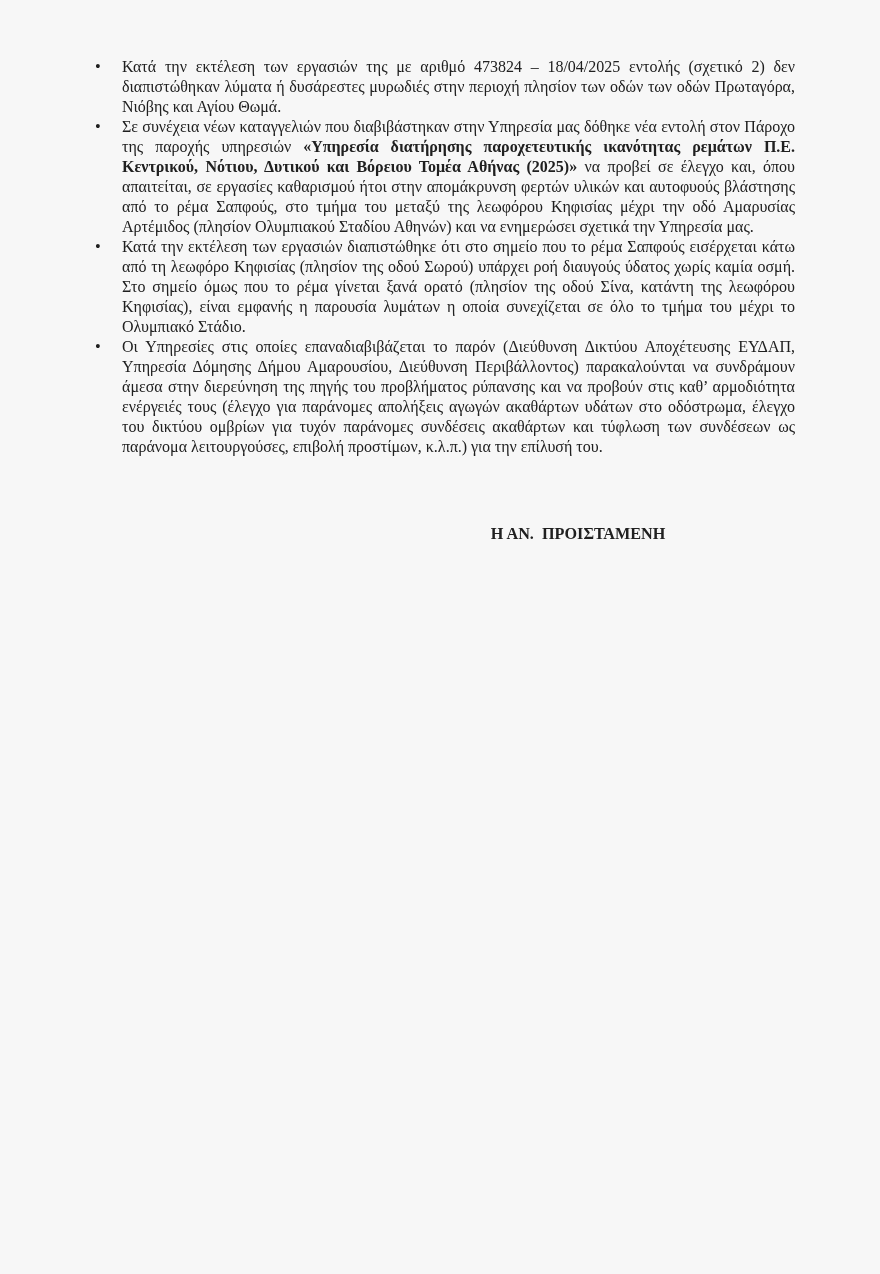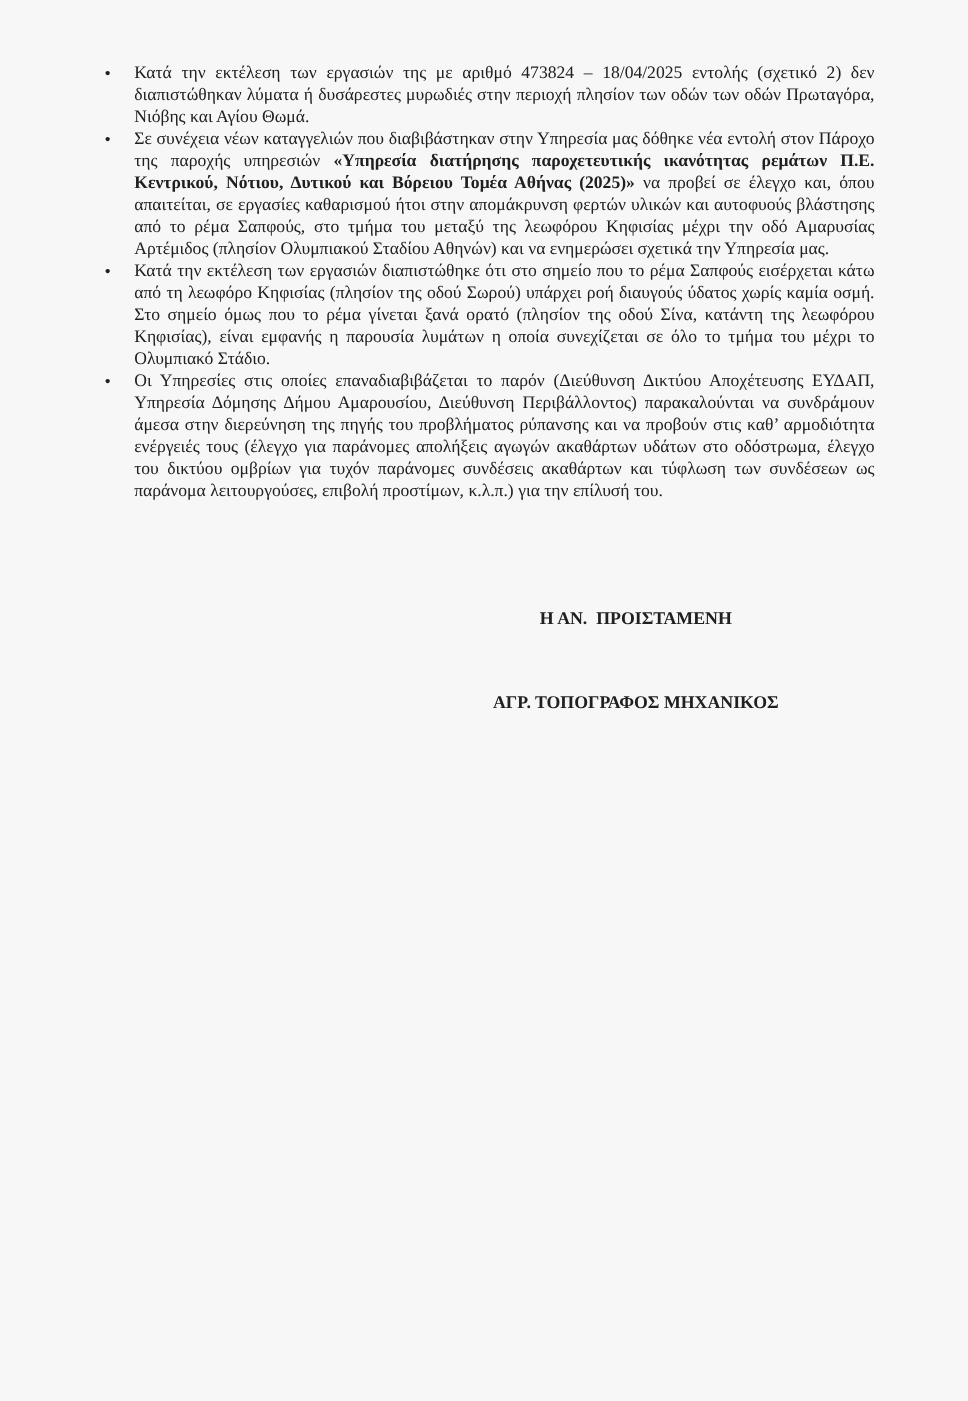--- a/index.html
+++ b/index.html
@@ -49,21 +49,20 @@
     left: 378px;
     top: 524px;
     width: 400px;
     text-align: center;
     font-weight: bold;
     font-size: 16.2px;
     line-height: 20px;
   }
   .sig-line {
     white-space: pre-wrap;
-    margin-top: 28px;
   }
   .sig-name-group {
     margin-top: 57px;
   }
 </style>
 </head>
 <body>
 
 <div class="page">
 
@@ -84,17 +83,16 @@
         <span class="bullet-marker">•</span>
         <p class="bullet-text"><span>Οι Υπηρεσίες στις οποίες επαναδιαβιβάζεται το παρόν (Διεύθυνση Δικτύου Αποχέτευσης ΕΥΔΑΠ, Υπηρεσία Δόμησης Δήμου Αμαρουσίου, Διεύθυνση Περιβάλλοντος) παρακαλούνται να συνδράμουν άμεσα στην διερεύνηση της πηγής του προβλήματος ρύπανσης και να προβούν στις καθ’ αρμοδιότητα ενέργειές τους (έλεγχο για παράνομες απολήξεις αγωγών ακαθάρτων υδάτων στο οδόστρωμα, έλεγχο του δικτύου ομβρίων για τυχόν παράνομες συνδέσεις ακαθάρτων και τύφλωση των συνδέσεων ως παράνομα λειτουργούσες, επιβολή προστίμων, κ.λ.π.) για την επίλυσή του.</span></p>
       </div>
     </div>
 
   <div class="signature-block">
     <div class="sig-role-group">
       <div class="sig-line">Η ΑΝ.  ΠΡΟΙΣΤΑΜΕΝΗ</div>
     </div>
     <div class="sig-name-group">
-      <div class="sig-line">ΑΓΡ. ΤΟΠΟΓΡΑΦΟΣ ΜΗΧΑΝΙΚΟΣ</div>
     </div>
   </div>
 
 </div>
 
 </body></html>

